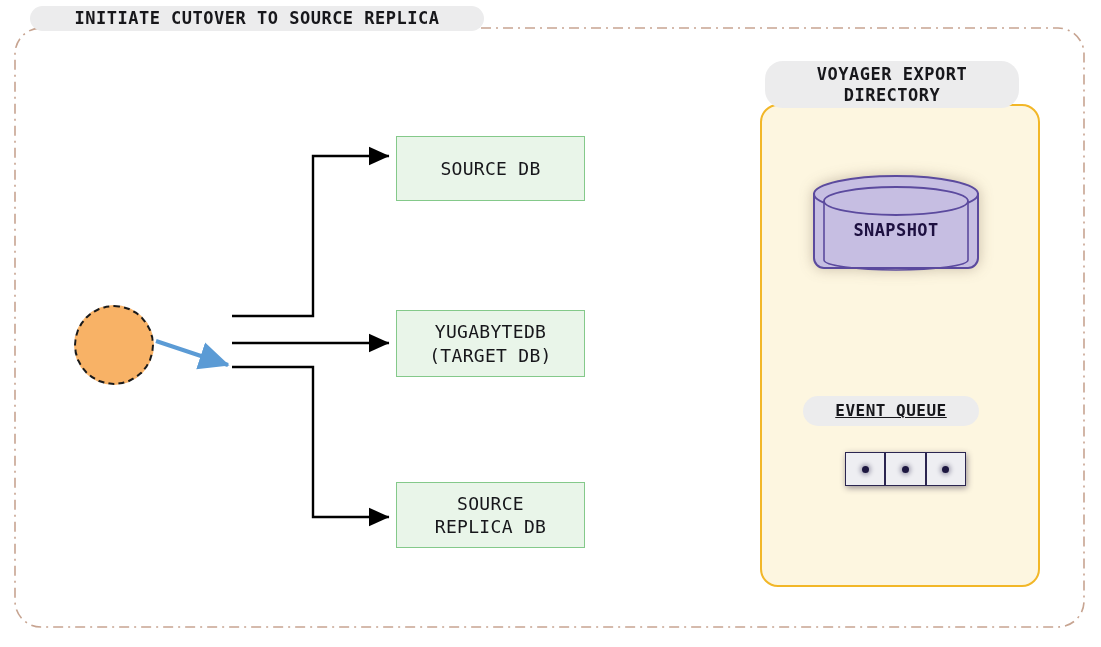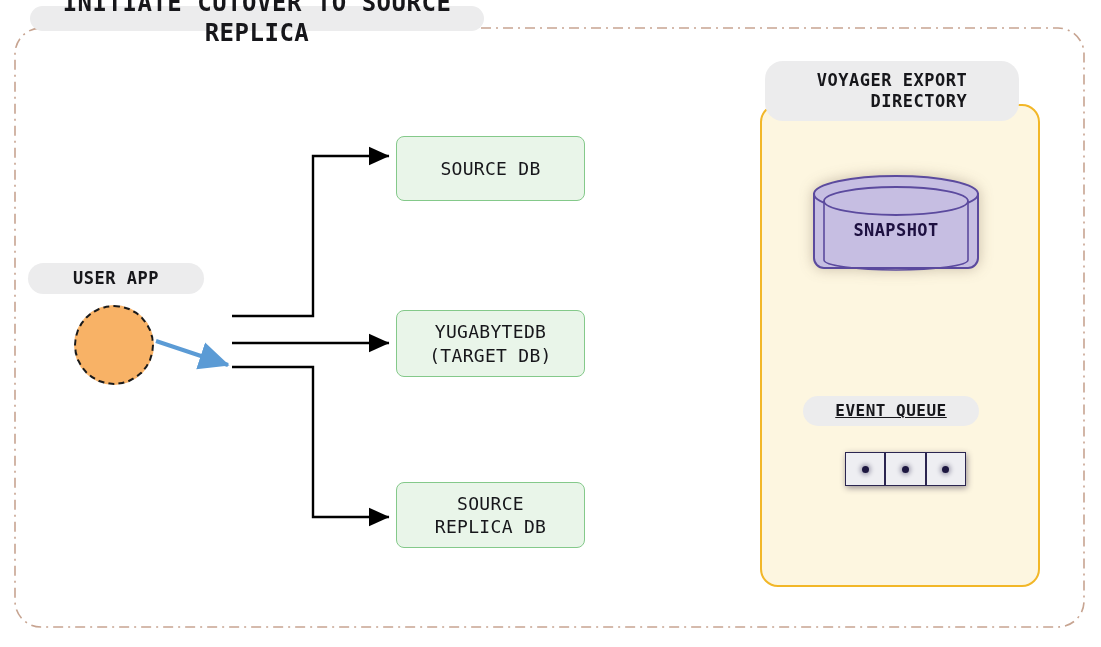--- a/index.html
+++ b/index.html
@@ -34,38 +34,37 @@
     justify-content: center;
     letter-spacing: 0.5px;
     white-space: pre-line;
     line-height: 1.22;
   }
   .pill-title {
     left: 30px;
     top: 6px;
     width: 454px;
     height: 25px;
-    font-size: 24px;
+    font-size: 17px;
   }
   .pill-userapp {
     left: 28px;
     top: 263px;
     width: 176px;
     height: 31px;
     font-size: 17px;
   }
   .pill-voyager {
     left: 765px;
     top: 61px;
     width: 254px;
-    height: 60px;
+    height: 47px;
     font-size: 17px;
     border-radius: 18px;
     flex-direction: column;
-    text-align: right;
   }
   .pill-eventqueue {
     left: 803px;
     top: 396px;
     width: 176px;
     height: 30px;
     font-size: 16px;
     text-decoration: underline;
   }
 
@@ -81,21 +80,21 @@
     background: #f8b266;
     border: 2px dashed #1a1a1a;
   }
 
   
   .db-box {
     position: absolute;
     box-sizing: border-box;
     background: #e9f5e9;
     border: 1.6px solid #84c98a;
-    border-radius: 8px;
+    border-radius: 0;
     color: #17171b;
     font-size: 18px;
     display: flex;
     align-items: center;
     justify-content: center;
     text-align: center;
     white-space: pre-line;
     line-height: 1.3;
     letter-spacing: 0.3px;
   }
@@ -252,18 +251,17 @@
 
   <div class="user-circle"></div>
 
   <div class="db-box db-source">SOURCE DB</div>
   <div class="db-box db-replica">SOURCE
 REPLICA DB</div>
   <div class="db-box db-target">YUGABYTEDB
 (TARGET DB)</div>
 
   <div class="pill pill-title">INITIATE CUTOVER TO SOURCE REPLICA</div>
-  <div class="pill pill-userapp">USER APP</div>
   <div class="pill pill-voyager">VOYAGER EXPORT
 DIRECTORY</div>
   <div class="pill pill-eventqueue">EVENT QUEUE</div>
 
 </div>
 
 </body></html>

